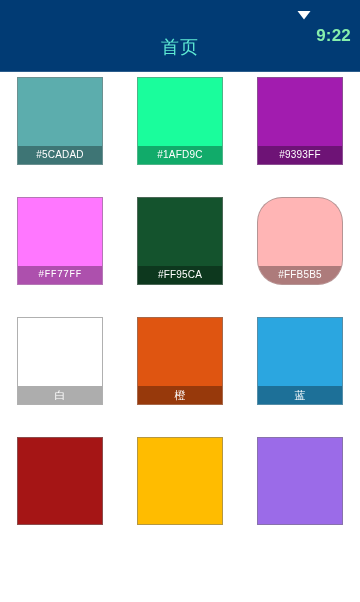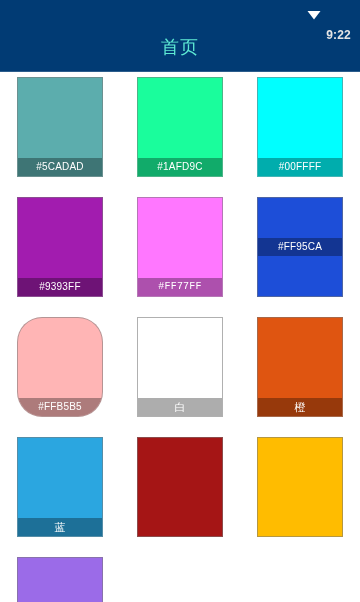--- a/index.html
+++ b/index.html
@@ -29,22 +29,22 @@
     display: flex;
     align-items: center;
     gap: 5px;
   }
   .wifi-icon {
     display: block;
     width: 14px;
     height: 11px;
   }
   .status-time {
-    color: #e5e5e5;
-    font-size: 12px;
+    color: #86efac;
+    font-size: 17px;
     font-weight: bold;
     letter-spacing: 0.2px;
     line-height: 1;
     margin-top: 48px;
   }
 
   
   .appbar {
     height: 50px;
     background: #013B74;
@@ -73,21 +73,21 @@
     width: 120px;
     height: 120px;
     box-sizing: border-box;
     display: flex;
     align-items: flex-start;
     justify-content: center;
     padding-top: 0px;
   }
   .card {
     width: 86px;
-    height: 100px;
+    height: 88px;
     box-sizing: border-box;
     border: 1px solid rgba(120,120,120,0.55);
     position: relative;
     display: flex;
     flex-direction: column;
     justify-content: flex-end;
     overflow: hidden;
   }
   .card.light-border {
     border: 1px solid #b0b0b0;
@@ -131,36 +131,31 @@
       <div class="card" style="background: rgb(92, 173, 173);">
         <div class="card-label">#5CADAD</div>
       </div>
     </div>
     <div class="cell">
       <div class="card" style="background: rgb(26, 253, 156);">
         <div class="card-label">#1AFD9C</div>
       </div>
     </div>
     <div class="cell">
-      <div class="card" style="background: rgb(0, 255, 255);">
-        <div class="card-label">#00FFFF</div>
-      </div>
-    </div>
-    <div class="cell">
       <div class="card" style="background: #a21caf;">
         <div class="card-label">#9393FF</div>
       </div>
     </div>
     <div class="cell">
       <div class="card" style="background: rgb(255, 119, 255); font-family: Liberation Mono, monospace;">
         <div class="card-label">#FF77FF</div>
       </div>
     </div>
     <div class="cell">
-      <div class="card" style="background: #1d4ed8; justify-content: center;">
+      <div class="card" style="background: #14532d;">
         <div class="card-label">#FF95CA</div>
       </div>
     </div>
     <div class="cell">
       <div class="card" style="background: rgb(255, 181, 181); border-radius: 25px;">
         <div class="card-label">#FFB5B5</div>
       </div>
     </div>
     <div class="cell">
       <div class="card light-border" style="background: rgb(255, 255, 255);">

